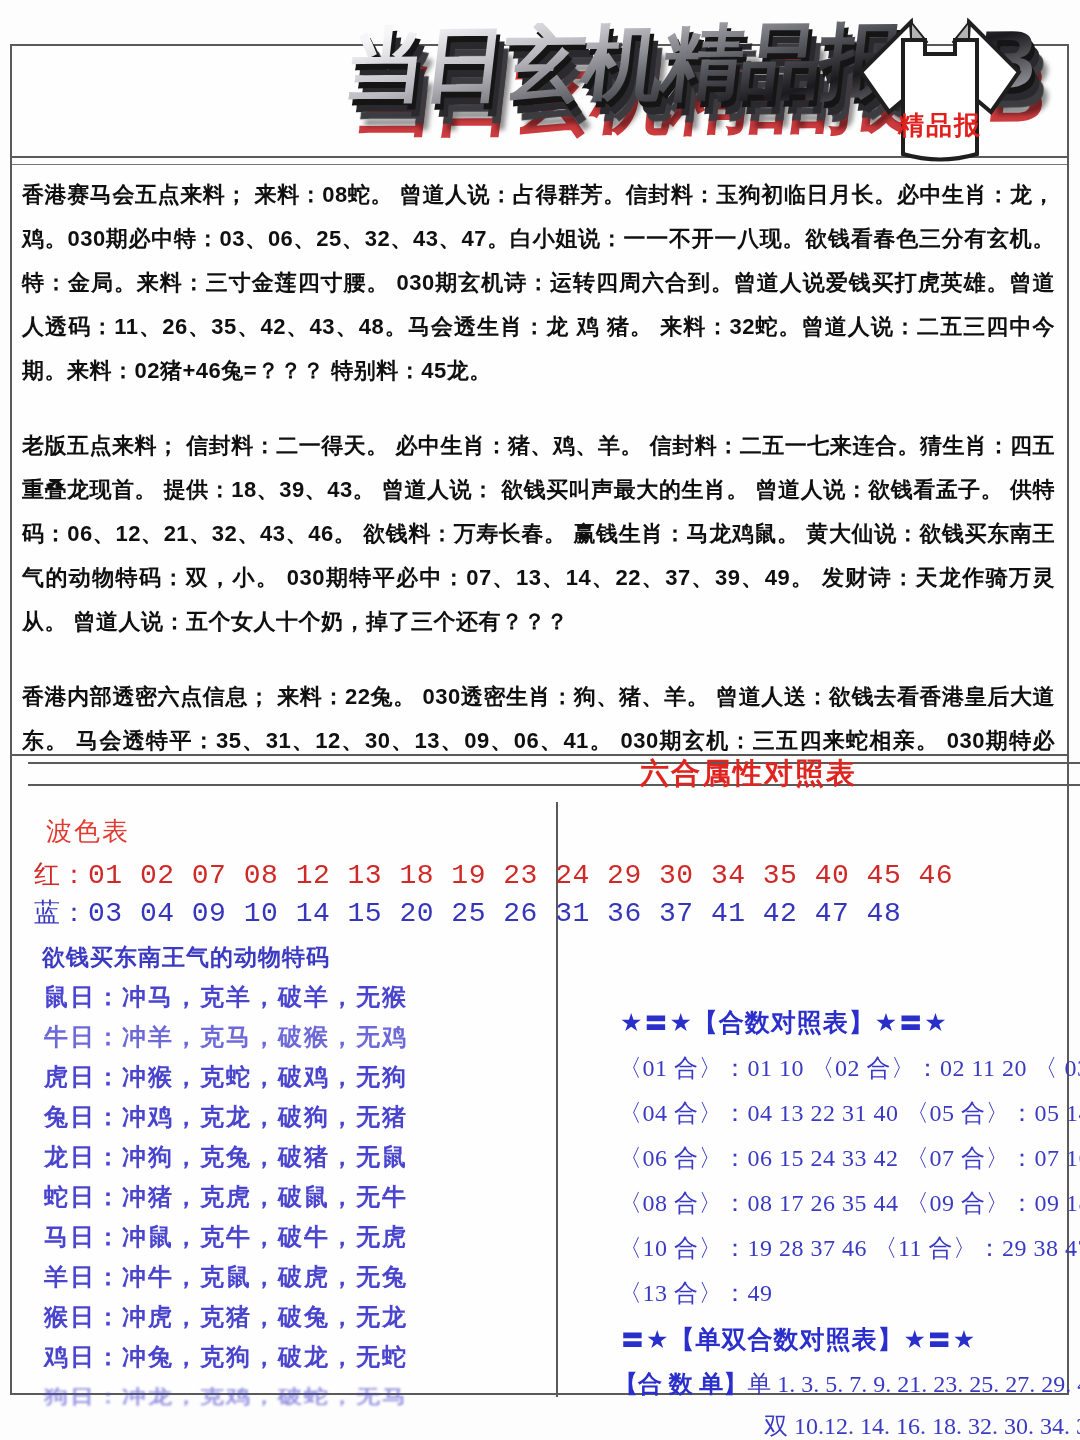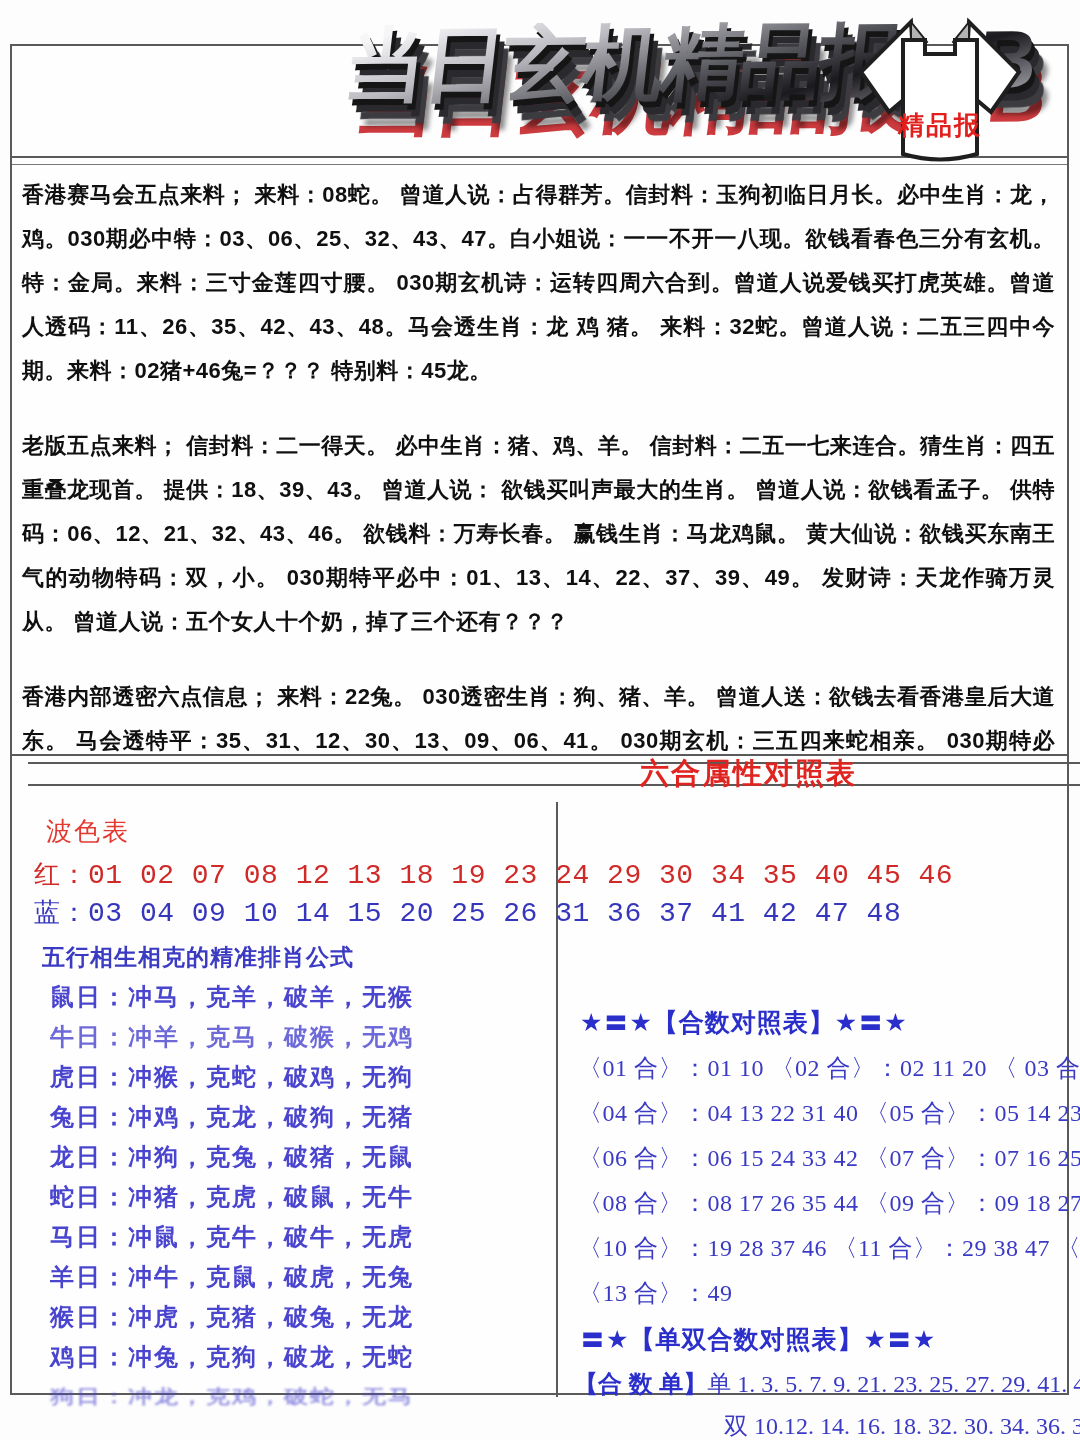--- a/index.html
+++ b/index.html
@@ -35,32 +35,32 @@
     border-top:1px solid #777; border-bottom:2px solid #5a5a5a;
     padding:8px 12px 0 10px; overflow:hidden; }
   .para { font-weight:bold; font-size:22px; line-height:44px; letter-spacing:.5px;
     text-align:justify; margin-bottom:31px; color:#101010; }
   
   .section-header { position:absolute; left:16px; top:716px; width:100%; height:24px;
     border-top:2px solid #5a5a5a; border-bottom:2px solid #5a5a5a;
     display:flex; align-items:center; }
   .sh-text { margin-left:612px; color:#e02420; font-size:29px; font-weight:bold; letter-spacing:2px; }
   
-  .columns { position:absolute; left:0; top:756px; width:100%; height:595px; display:flex; }
+  .columns { position:absolute; left:0; top:756px; width:100%; height:595px; display:flex;gap:40px; }
   .col-left { width:546px; border-right:2px solid #5a5a5a; padding:8px 6px 0 20px; }
   .col-right { flex:1; padding:204px 8px 0 16px; }
   .wave-title { color:#e23a30; font-size:26px; margin:4px 0 8px 14px; letter-spacing:2px; }
   .wave-row { margin:3px 0 0 2px; white-space:nowrap; }
   .wave-row .wl { font-size:26px; letter-spacing:1px; }
   .wave-row .wn { font-family:Liberation Mono, monospace; font-size:28px; letter-spacing:.5px; }
   .wave-red   .wl, .wave-red  .wn { color:#d02a28; }
   .wave-blue  .wl, .wave-blue .wn { color:#3636bd; }
   .wave-green .wl, .wave-green .wn { color:#2f9c3f; }
   .formula-title { color:#3a3ac2; font-size:23px; font-weight:bold; margin:12px 0 2px 10px; letter-spacing:1px; }
-  .zodiac-row { color:#4a45cf; font-size:24px; font-weight:bold; margin:8px 0 0 18px;
+  .zodiac-row { color:#4a45cf; font-size:24px; font-weight:bold; margin:8px 0 0 12px;
     letter-spacing:2px; white-space:nowrap; }
   .zodiac-row.faint  { opacity:.8; filter:blur(.4px); }
   .zodiac-row.broken { opacity:.55; filter:blur(1.2px); transform:scaleY(.8); }
   .hesu-header, .ds-header { color:#2a2ecb; font-size:25px; font-weight:bold;
     letter-spacing:1px; margin:0 0 4px 6px; white-space:nowrap; }
   .ds-header { margin-top:14px; }
   .hesu-row { color:#3a3ac4; font-size:24px; margin-top:13px; margin-left:4px;
     font-family:"Liberation Serif","DejaVu Serif",serif; white-space:nowrap; letter-spacing:.5px; }
   .ds-row { color:#3a3ac4; font-size:24px; margin-top:12px; white-space:nowrap;
     font-family:"Liberation Serif","DejaVu Serif",serif; }
@@ -86,40 +86,40 @@
         <polygon points="60,10 76,30 60,46" fill="#b4b4b4" stroke="#1f1f1f" stroke-width="2"></polygon>
         <polygon points="118,10 102,30 118,46" fill="#b4b4b4" stroke="#1f1f1f" stroke-width="2"></polygon>
         <path d="M52,28 L74,28 L74,42 L104,42 L104,28 L126,28 L126,142 Q89,153 52,142 Z" fill="#ffffff" stroke="#1f1f1f" stroke-width="4"></path>
       </svg>
       <span class="ribbon-label">精品报</span>
     </div>
   </div>
 
   <div class="paras">
     <p class="para">香港赛马会五点来料； 来料：08蛇。 曾道人说：占得群芳。信封料：玉狗初临日月长。必中生肖：龙，鸡。030期必中特：03、06、25、32、43、47。白小姐说：一一不开一八现。欲钱看春色三分有玄机。 特：金局。来料：三寸金莲四寸腰。 030期玄机诗：运转四周六合到。曾道人说爱钱买打虎英雄。曾道人透码：11、26、35、42、43、48。马会透生肖：龙 鸡 猪。 来料：32蛇。曾道人说：二五三四中今期。来料：02猪+46兔=？？？ 特别料：45龙。</p>
-    <p class="para">老版五点来料； 信封料：二一得天。 必中生肖：猪、鸡、羊。 信封料：二五一七来连合。猜生肖：四五重叠龙现首。 提供：18、39、43。 曾道人说： 欲钱买叫声最大的生肖。 曾道人说：欲钱看孟子。 供特码：06、12、21、32、43、46。 欲钱料：万寿长春。 赢钱生肖：马龙鸡鼠。 黄大仙说：欲钱买东南王气的动物特码：双，小。 030期特平必中：01、13、14、22、37、39、49。 发财诗：天龙作骑万灵从。 曾道人说：五个女人十个奶，掉了三个还有？？？</p>
+    <p class="para">老版五点来料； 信封料：二一得天。 必中生肖：猪、鸡、羊。 信封料：二五一七来连合。猜生肖：四五重叠龙现首。 提供：18、39、43。 曾道人说： 欲钱买叫声最大的生肖。 曾道人说：欲钱看孟子。 供特码：06、12、21、32、43、46。 欲钱料：万寿长春。 赢钱生肖：马龙鸡鼠。 黄大仙说：欲钱买东南王气的动物特码：双，小。 030期特平必中：07、13、14、22、37、39、49。 发财诗：天龙作骑万灵从。 曾道人说：五个女人十个奶，掉了三个还有？？？</p>
     <p class="para">香港内部透密六点信息； 来料：22兔。 030透密生肖：狗、猪、羊。 曾道人送：欲钱去看香港皇后大道东。 马会透特平：35、31、12、30、13、09、06、41。 030期玄机：三五四来蛇相亲。 030期特必中：18、25、32、10、34、23。 曾道人说：三千珠翠拥宸游。 来料：9+6=？ 曾道人说：十二生肖中穷酸的动物。 今期玄机字： “信” 030期送码诗：马前兔后找天机、三二合六中本期。曾女士跳楼诗：七楼到四十五楼后转到二三楼拿。 欲钱买中国南海。 特码：30、45、46</p>
 
   </div>
 
   <div class="section-header">
     <span class="sh-text">六合属性对照表</span>
   </div>
 
   <div class="columns">
 
     <div class="col-left">
       <div class="wave-title">波色表</div>
       <div class="wave-row wave-red">
         <span class="wl">红：</span><span class="wn">01 02 07 08 12 13 18 19 23 24 29 30 34 35 40 45 46</span>
       </div>
       <div class="wave-row wave-blue">
         <span class="wl">蓝：</span><span class="wn">03 04 09 10 14 15 20 25 26 31 36 37 41 42 47 48</span>
       </div>
-      <div class="formula-title">五行相生相克的精准排肖公式</div>
+      <div class="formula-title">欲钱买东南王气的动物特码</div>
       <div class="zodiac-row">鼠日：冲马，克羊，破羊，无猴</div>
       <div class="zodiac-row faint">牛日：冲羊，克马，破猴，无鸡</div>
       <div class="zodiac-row">虎日：冲猴，克蛇，破鸡，无狗</div>
       <div class="zodiac-row">兔日：冲鸡，克龙，破狗，无猪</div>
       <div class="zodiac-row">龙日：冲狗，克兔，破猪，无鼠</div>
       <div class="zodiac-row">蛇日：冲猪，克虎，破鼠，无牛</div>
       <div class="zodiac-row">马日：冲鼠，克牛，破牛，无虎</div>
       <div class="zodiac-row">羊日：冲牛，克鼠，破虎，无兔</div>
       <div class="zodiac-row">猴日：冲虎，克猪，破兔，无龙</div>
       <div class="zodiac-row">鸡日：冲兔，克狗，破龙，无蛇</div>

